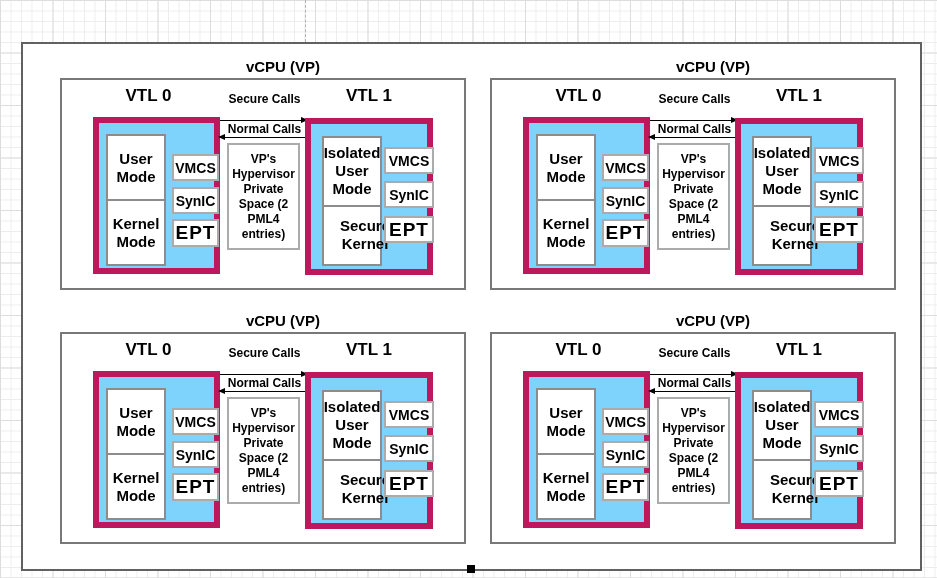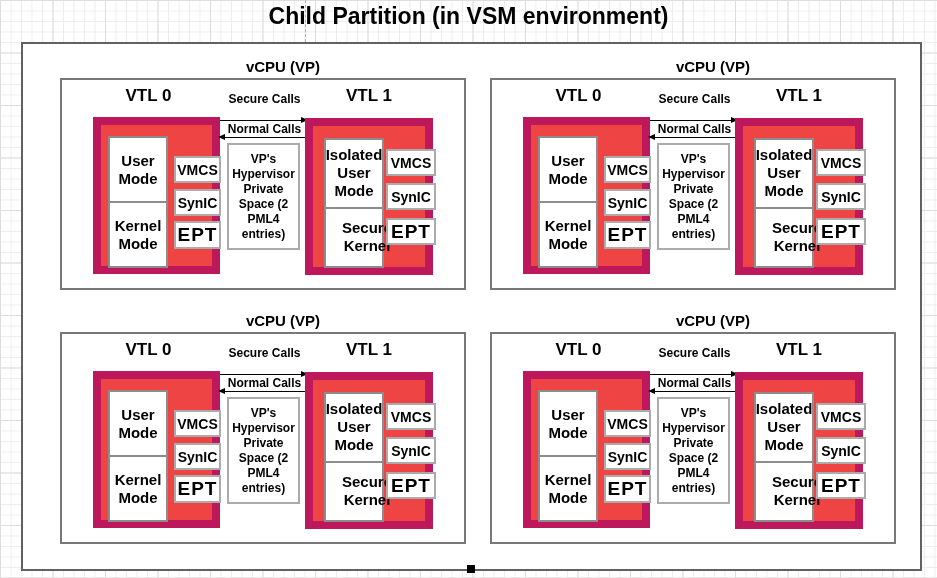--- a/index.html
+++ b/index.html
@@ -44,21 +44,21 @@
   .vcpu-title{height:21px;line-height:19px;text-align:center;font-weight:bold;font-size:15px;}
   .vcpu-box{
     position:relative;width:406px;height:212px;background:#fff;
     border:2px solid #787878;box-sizing:border-box;
   }
   .vtl-label{position:absolute;top:6px;font-weight:bold;font-size:17px;text-align:center;}
   .vtl-label.l{left:23px;width:127px;}
   .vtl-label.r{left:243px;width:128px;}
 
   .vtl-container{
-    position:absolute;background:#ef4444;border:8px solid #be185d;box-sizing:border-box;
+    position:absolute;background:#7dd3fc;border:6px solid #be185d;box-sizing:border-box;
   }
   .vtl0-c{left:31px;top:37px;width:127px;height:157px;}
   .vtl1-c{left:243px;top:38px;width:128px;height:157px;}
 
   .mode-stack{
     position:absolute;border:2px solid #8c8c8c;box-sizing:border-box;
     display:flex;flex-direction:column;background:#fff;
   }
   .vtl0-c .mode-stack{left:7px;top:11px;width:60px;height:132px;}
   .vtl1-c .mode-stack{left:11px;top:12px;width:60px;height:130px;}
@@ -107,21 +107,20 @@
     border:2px solid #ababab;box-sizing:border-box;background:#fff;
     display:flex;align-items:center;justify-content:center;text-align:center;
     font-weight:bold;font-size:12px;line-height:15px;
   }
 </style>
 </head>
 <body>
 
 <div class="canvas">
   <div class="page-break"></div>
-  <div class="page-title">Child Partition (in VSM environment)</div>
   <div class="outer-box"></div>
   <div class="vcpu-slot pos-tl">
   <div class="vcpu-title">vCPU (VP)</div>
   <div class="vcpu-box">
     <div class="vtl-label l">VTL 0</div>
     <div class="vtl-label r">VTL 1</div>
 
     <div class="vtl-container vtl0-c">
       <div class="mode-stack">
         <div class="mode-cell first">User Mode</div>

